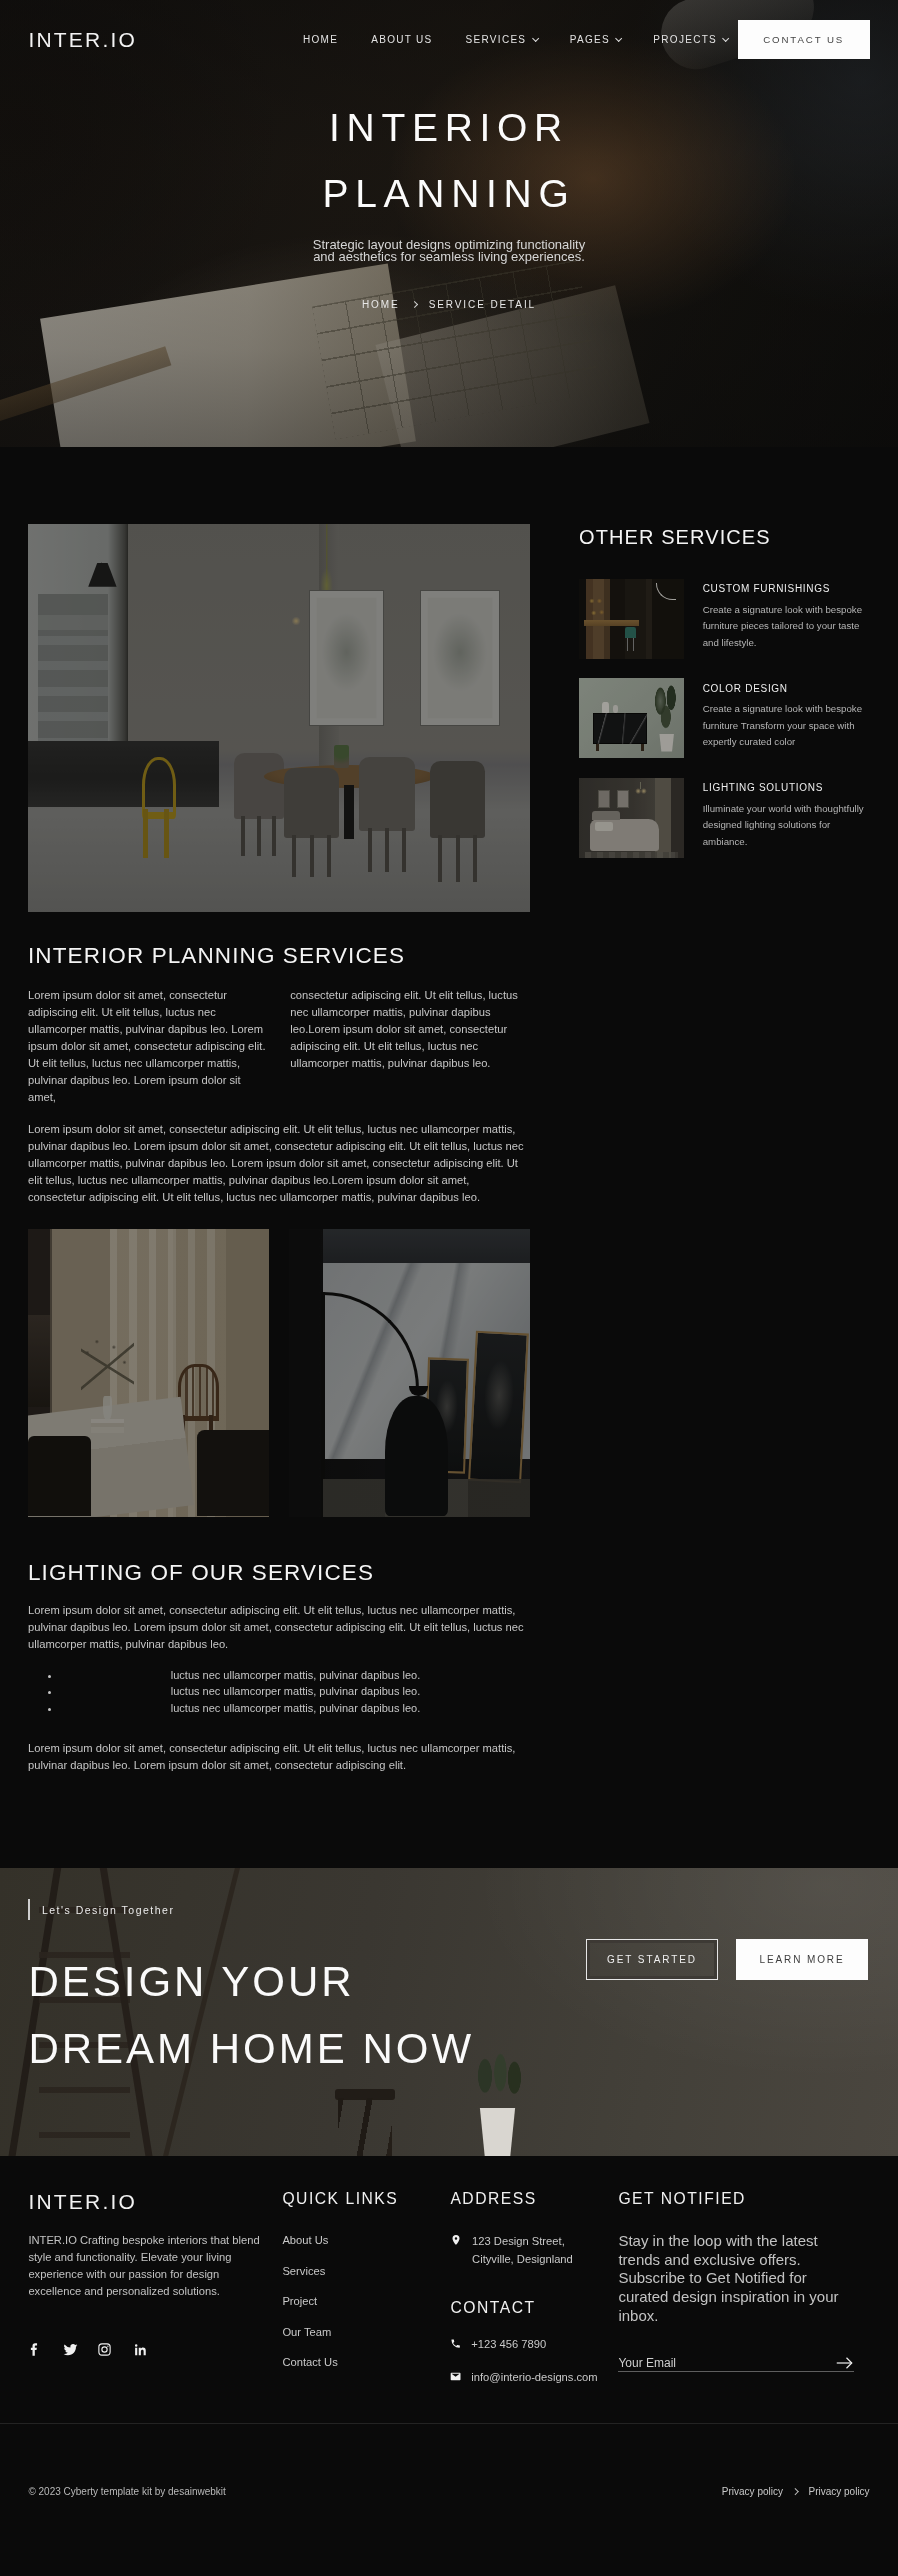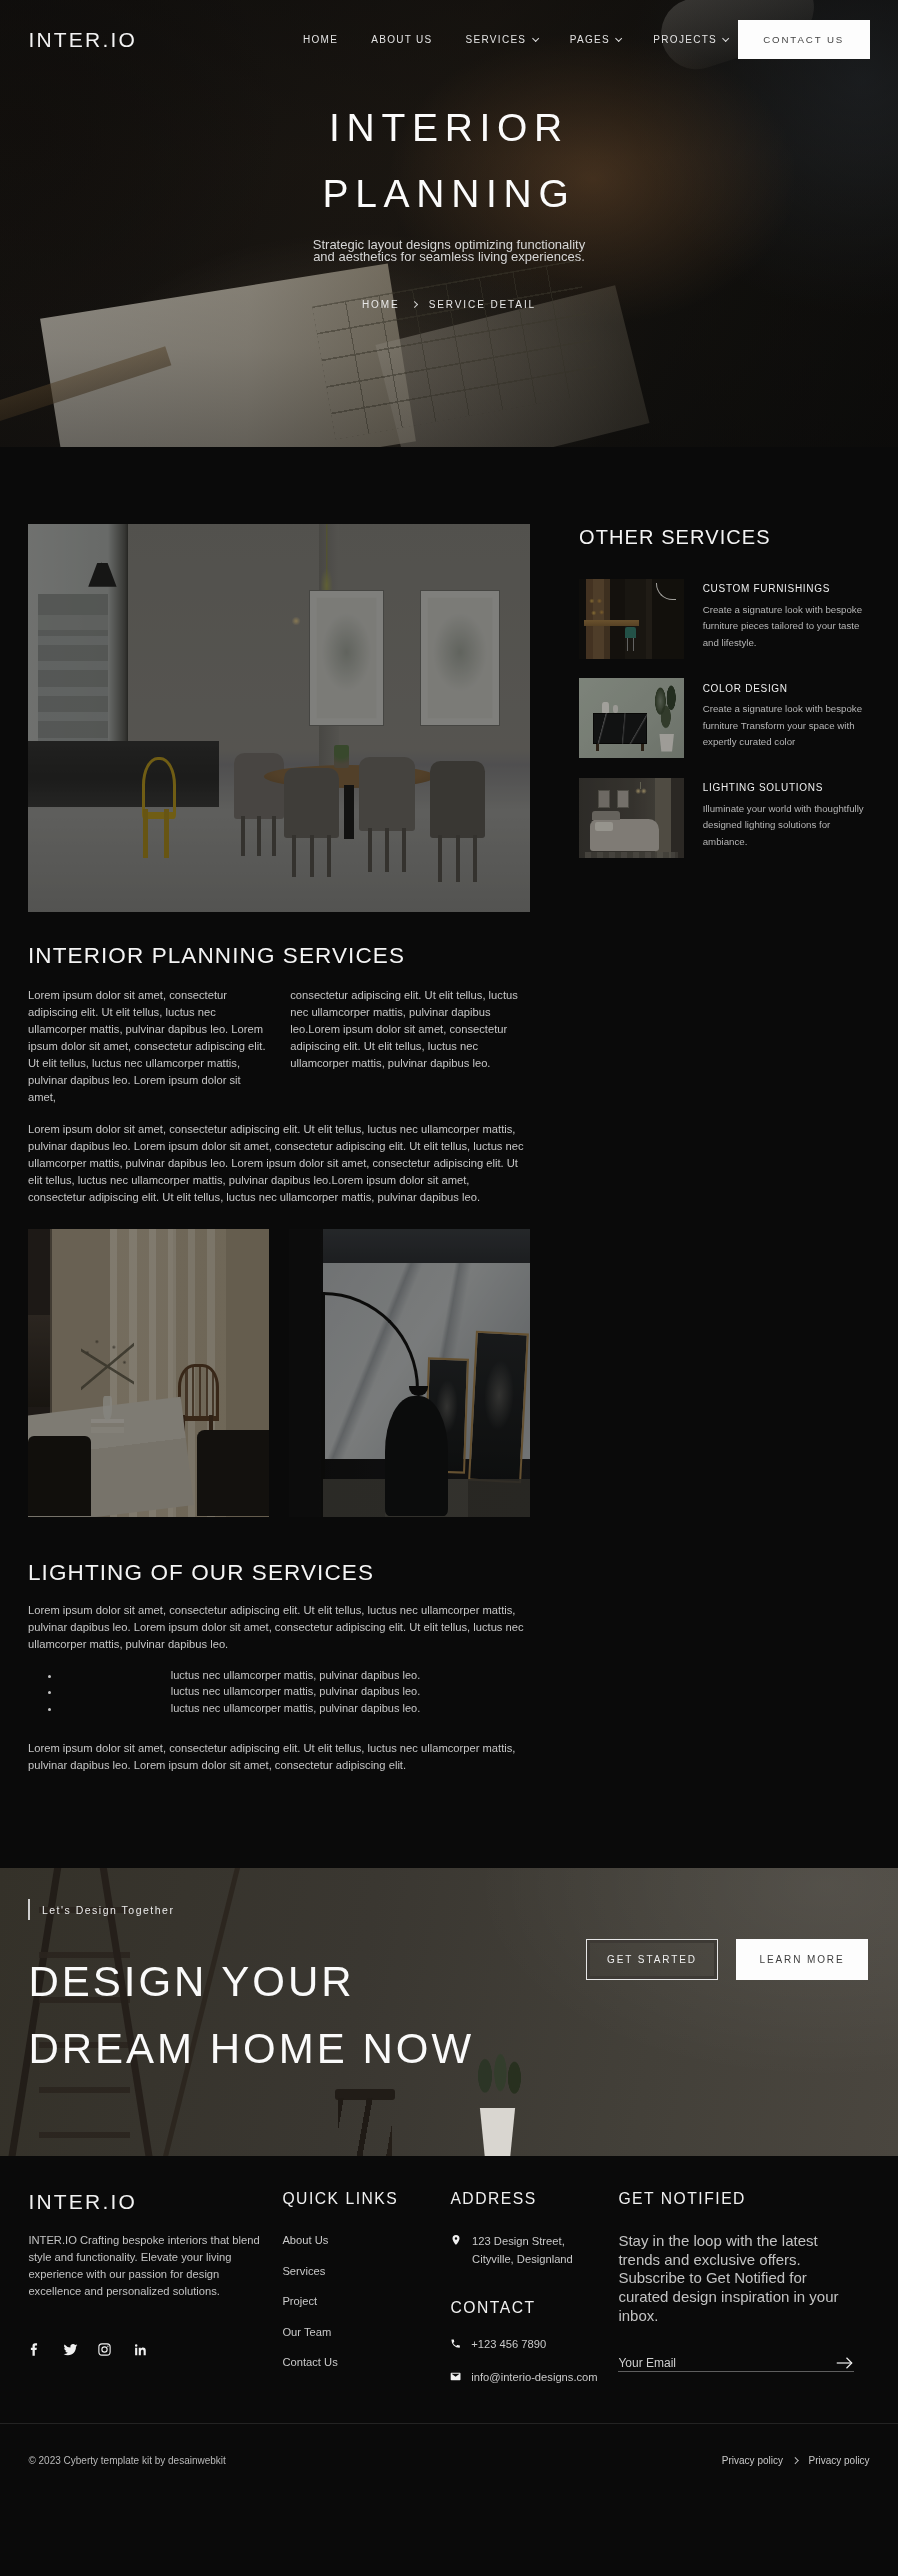--- a/index.html
+++ b/index.html
@@ -284,21 +284,21 @@
   .c-row svg { width:11.2px; height:11.2px; fill:#f0f0f0; flex:none; }
   .notified-p { margin-top:24px; font-size:15px; line-height:18.7px; color:#c3c3c3; }
   .news-form { display:flex; align-items:center; margin-top:30px; border-bottom:0.7px solid #5e5e5e; padding-bottom:1px; }
   .news-form input { flex:1; background:transparent; border:none; outline:none; color:#e6e6e6;
     font-size:12px; font-family:inherit; }
   .news-form input::placeholder { color:#cfcfcf; }
   .news-submit { background:none; border:none; cursor:pointer; padding:0; display:flex; }
   .news-submit svg { width:18px; height:12px; stroke:#f0f0f0; fill:none; stroke-width:1.6; }
 
   .divider { border:none; border-top:0.7px solid #232323; }
-  .bottom-bar { display:flex; align-items:center; height:73px; padding:0 28.4px; font-size:10px; color:#b9b9b9; }
+  .bottom-bar { display:flex; align-items:flex-end; height:73px; padding:0 28.4px; font-size:10px; color:#b9b9b9; }
   .bb-links { margin-left:auto; display:flex; align-items:center; gap:10.5px; }
   .bb-links a { color:#c9c9c9; text-decoration:none; cursor:pointer; }
   .bb-chev { width:4.5px; height:4.5px; border-top:1px solid #bdbdbd; border-right:1px solid #bdbdbd; transform:rotate(45deg); }
 </style>
 </head>
 <body>
 
 <section class="hero">
   <div class="hero-paper"></div>
   <div class="hero-paper2"></div>

